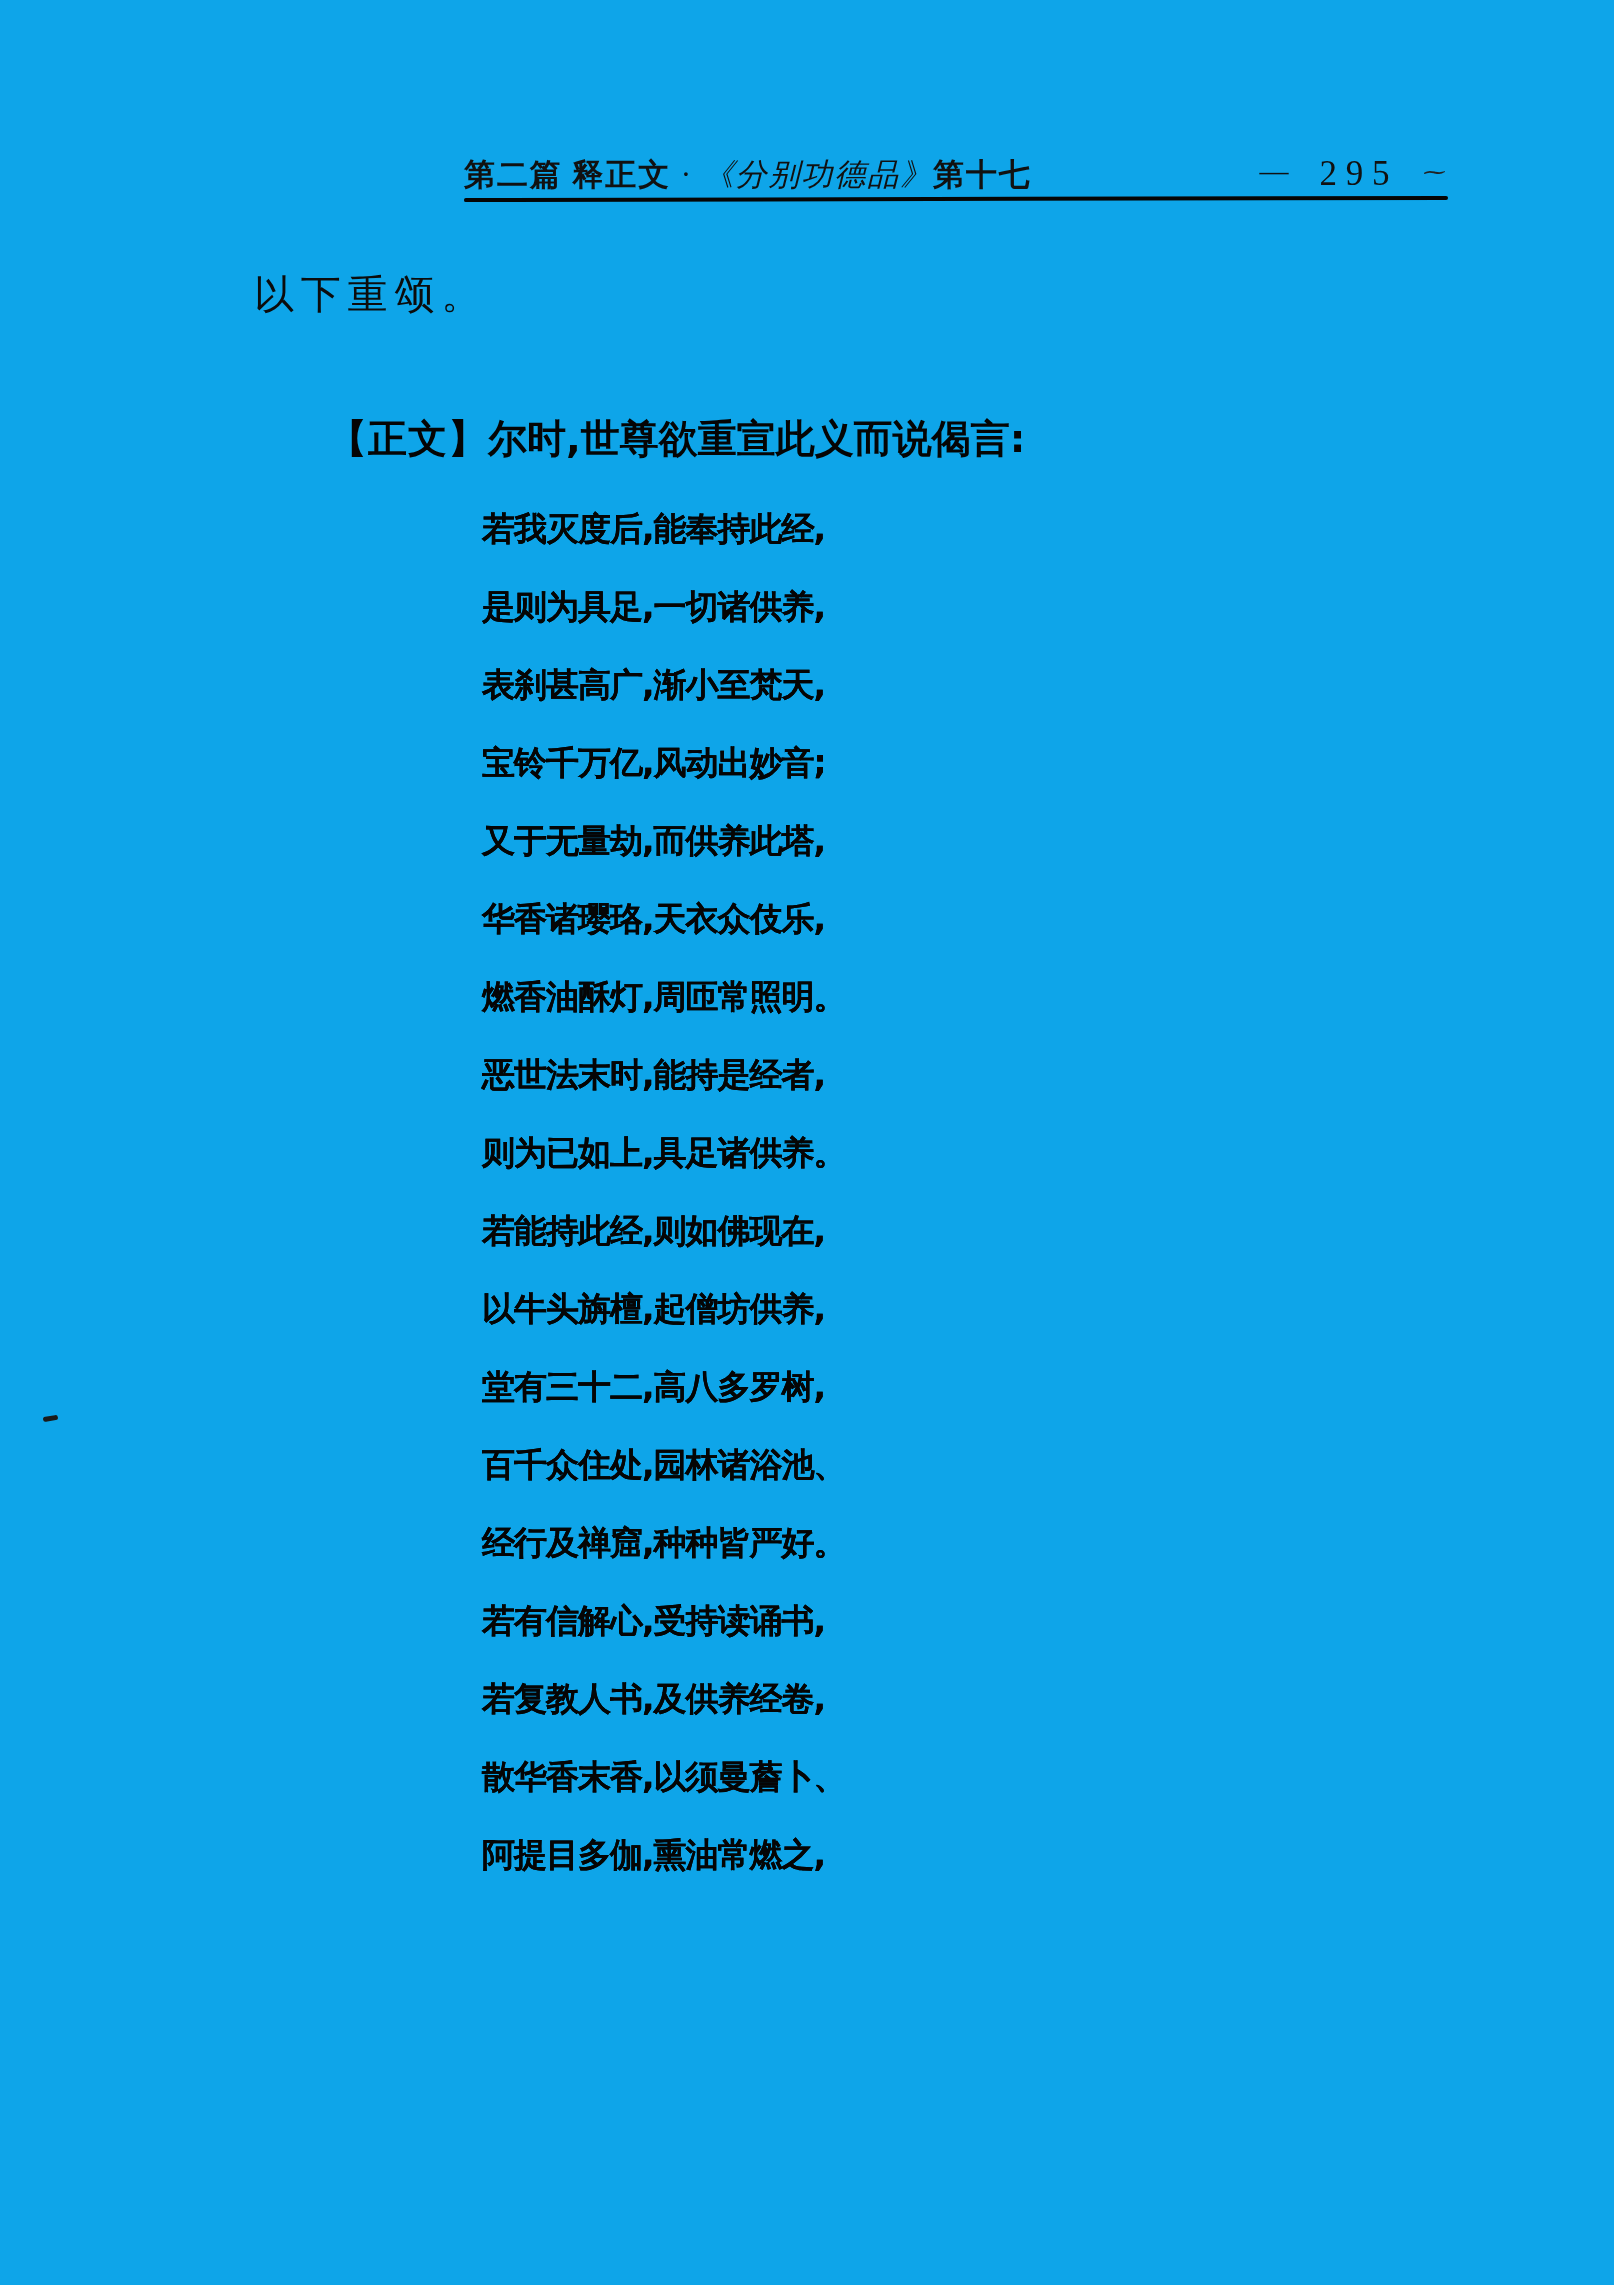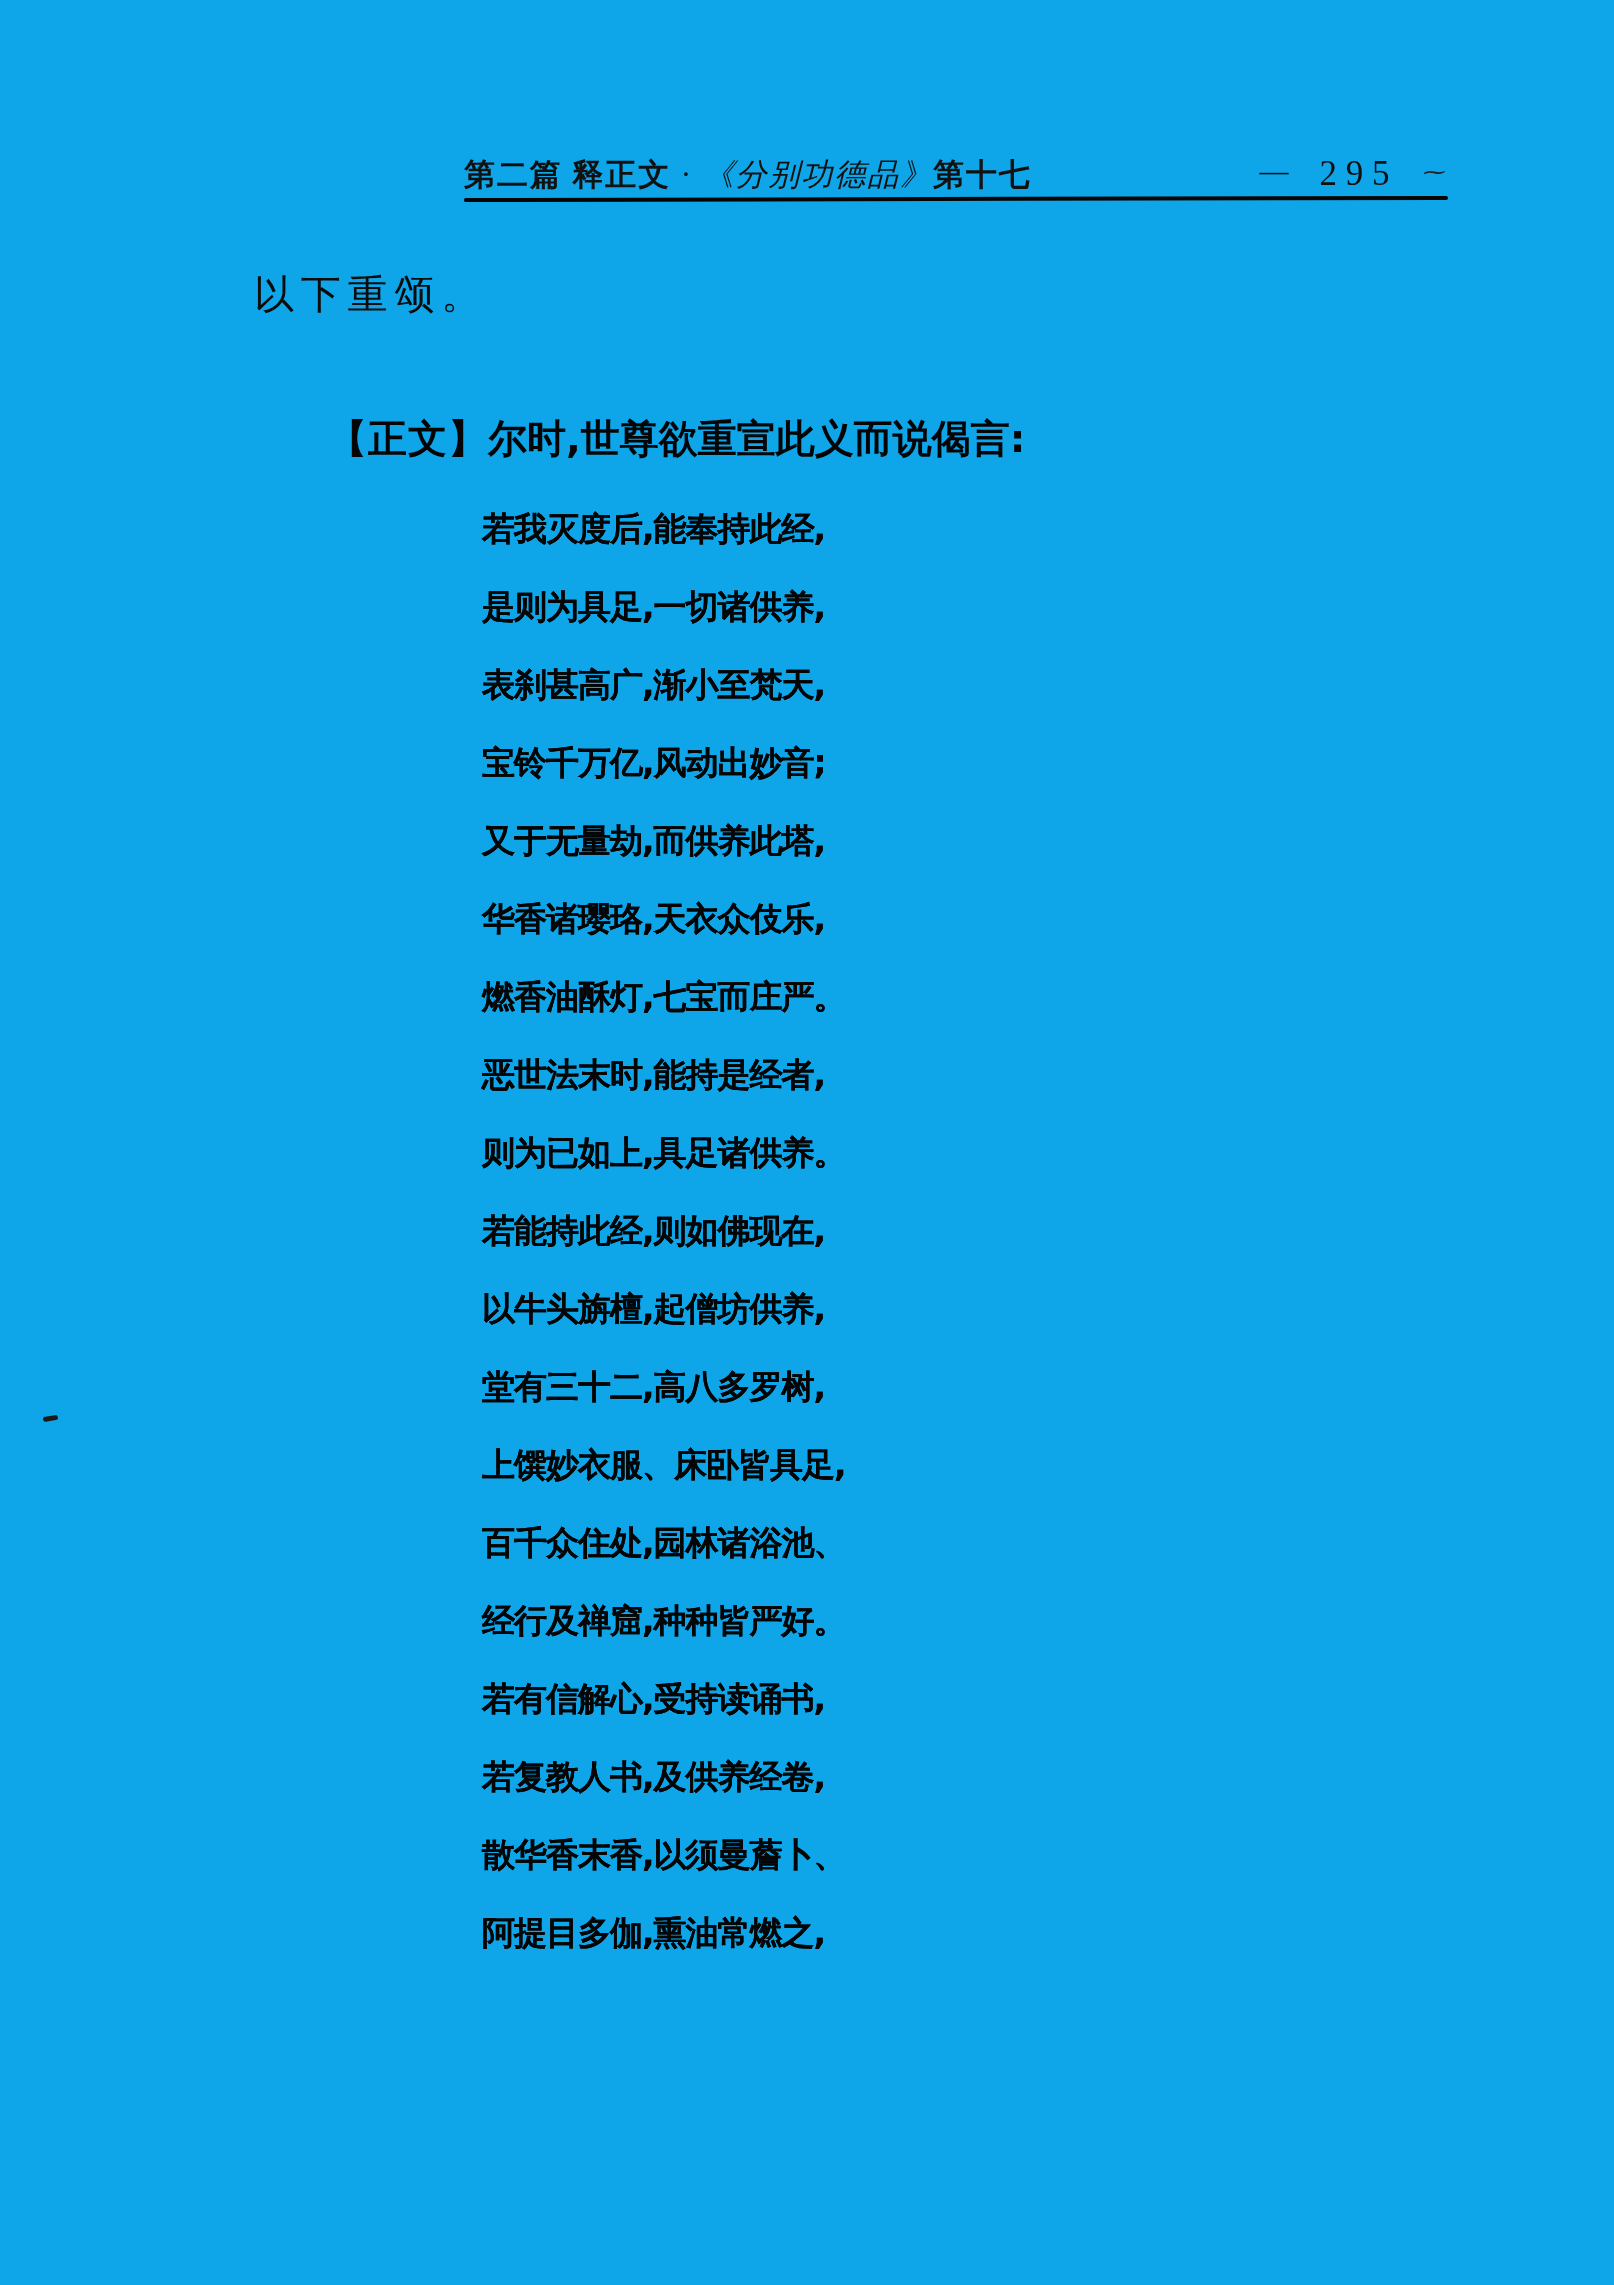--- a/index.html
+++ b/index.html
@@ -156,27 +156,26 @@
     <span class="marker">【正文】</span><span class="lead">尔时,世尊欲重宣此义而说偈言:</span>
   </p>
 
   <div class="verse-block">
       <div class="verse-line">若我灭度后,能奉持此经,</div>
       <div class="verse-line">是则为具足,一切诸供养,</div>
       <div class="verse-line">表刹甚高广,渐小至梵天,</div>
       <div class="verse-line">宝铃千万亿,风动出妙音;</div>
       <div class="verse-line">又于无量劫,而供养此塔,</div>
       <div class="verse-line">华香诸璎珞,天衣众伎乐,</div>
-      <div class="verse-line">燃香油酥灯,七宝而庄严。</div>
+      <div class="verse-line">燃香油酥灯,周匝常照明。</div>
       <div class="verse-line">恶世法末时,能持是经者,</div>
       <div class="verse-line">则为已如上,具足诸供养。</div>
       <div class="verse-line">若能持此经,则如佛现在,</div>
       <div class="verse-line">以牛头旃檀,起僧坊供养,</div>
       <div class="verse-line">堂有三十二,高八多罗树,</div>
-      <div class="verse-line">上馔妙衣服、床卧皆具足,</div>
       <div class="verse-line">百千众住处,园林诸浴池、</div>
       <div class="verse-line">经行及禅窟,种种皆严好。</div>
       <div class="verse-line">若有信解心,受持读诵书,</div>
       <div class="verse-line">若复教人书,及供养经卷,</div>
       <div class="verse-line">散华香末香,以须曼薝卜、</div>
       <div class="verse-line">阿提目多伽,熏油常燃之,</div>
     </div>
 
   <div class="margin-artifact"></div>
 

